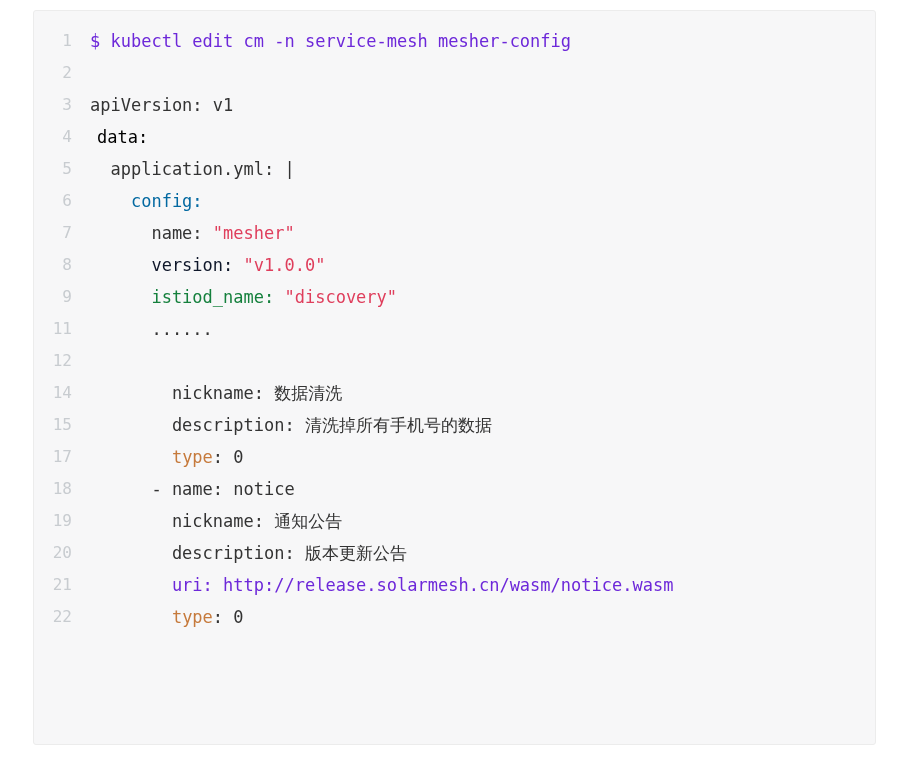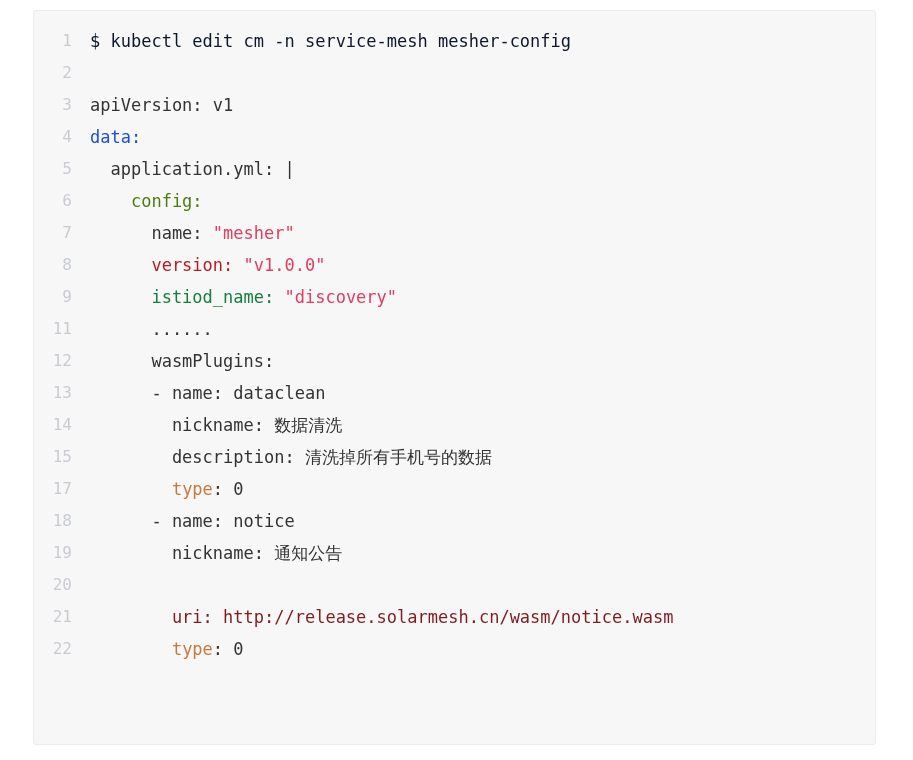--- a/index.html
+++ b/index.html
@@ -46,33 +46,32 @@
   }
   .code span {
     white-space: pre;
     font-family: "DejaVu Sans Mono", "DejaVu Sans", "Liberation Mono", monospace;
   }
 </style>
 </head>
 <body>
 
 <div class="code-block" id="codeBlock">
-    <div class="line"><span class="ln">1</span><span class="code"><span style="color: #0f172a; text-align: center;">$ kubectl edit cm -n service-mesh mesher-config</span></span></div>
+    <div class="line"><span class="ln">1</span><span class="code"><span style="color: #6d28d9; text-align: center;">$ kubectl edit cm -n service-mesh mesher-config</span></span></div>
     <div class="line"><span class="ln">2</span><span class="code"></span></div>
     <div class="line"><span class="ln">3</span><span class="code"><span style="color: rgb(51, 51, 51);">apiVersion: v1</span></span></div>
-    <div class="line"><span class="ln">4</span><span class="code"><span style="color: #1d4ed8;">data:</span></span></div>
+    <div class="line"><span class="ln">4</span><span class="code"><span style="color: #000000; margin-left: 7px;">data:</span></span></div>
     <div class="line"><span class="ln">5</span><span class="code"><span style="color: rgb(51, 51, 51);">  application.yml: |</span></span></div>
-    <div class="line"><span class="ln">6</span><span class="code"><span style="color: #4d7c0f;">    config:</span></span></div>
+    <div class="line"><span class="ln">6</span><span class="code"><span style="color: #0369a1;">    config:</span></span></div>
     <div class="line"><span class="ln">7</span><span class="code"><span style="color: rgb(51, 51, 51);">      name: </span><span style="color: rgb(223, 62, 92);">"mesher"</span></span></div>
-    <div class="line"><span class="ln">8</span><span class="code"><span style="color: #b91c1c; margin-top: 28px;">      version: </span><span style="color: rgb(223, 62, 92);">"v1.0.0"</span></span></div>
+    <div class="line"><span class="ln">8</span><span class="code"><span style="color: #0f172a; margin-top: 28px;">      version: </span><span style="color: rgb(223, 62, 92);">"v1.0.0"</span></span></div>
     <div class="line"><span class="ln">9</span><span class="code"><span style="color: #15803d;">      istiod_name: </span><span style="color: rgb(223, 62, 92);">"discovery"</span></span></div>
     <div class="line"><span class="ln">11</span><span class="code"><span style="color: rgb(51, 51, 51);">      ......</span></span></div>
-    <div class="line"><span class="ln">12</span><span class="code"><span style="color: rgb(51, 51, 51);">      wasmPlugins:</span></span></div>
-    <div class="line"><span class="ln">13</span><span class="code"><span style="color: rgb(51, 51, 51);">      - name: dataclean</span></span></div>
+    <div class="line"><span class="ln">12</span></div>
     <div class="line"><span class="ln">14</span><span class="code"><span style="color: rgb(51, 51, 51);">        nickname: 数据清洗</span></span></div>
     <div class="line"><span class="ln">15</span><span class="code"><span style="color: rgb(51, 51, 51);">        description: 清洗掉所有手机号的数据</span></span></div>
     <div class="line"><span class="ln">17</span><span class="code"><span style="color: rgb(51, 51, 51);">        </span><span style="color: rgb(198, 122, 60);">type</span><span style="color: rgb(51, 51, 51);">: 0</span></span></div>
     <div class="line"><span class="ln">18</span><span class="code"><span style="color: rgb(51, 51, 51);">      - name: notice</span></span></div>
     <div class="line"><span class="ln">19</span><span class="code"><span style="color: rgb(51, 51, 51);">        nickname: 通知公告</span></span></div>
-    <div class="line"><span class="ln">20</span></div>
-    <div class="line"><span class="ln">21</span><span class="code"><span style="color: #7f1d1d;">        uri: http://release.solarmesh.cn/wasm/notice.wasm</span></span></div>
+    <div class="line"><span class="ln">20</span><span class="code"><span style="color: rgb(51, 51, 51);">        description: 版本更新公告</span></span></div>
+    <div class="line"><span class="ln">21</span><span class="code"><span style="color: #6d28d9;">        uri: http://release.solarmesh.cn/wasm/notice.wasm</span></span></div>
     <div class="line"><span class="ln">22</span><span class="code"><span style="color: rgb(51, 51, 51);">        </span><span style="color: rgb(198, 122, 60);">type</span><span style="color: rgb(51, 51, 51);">: 0</span></span></div>
   </div>
 
 </body></html>

